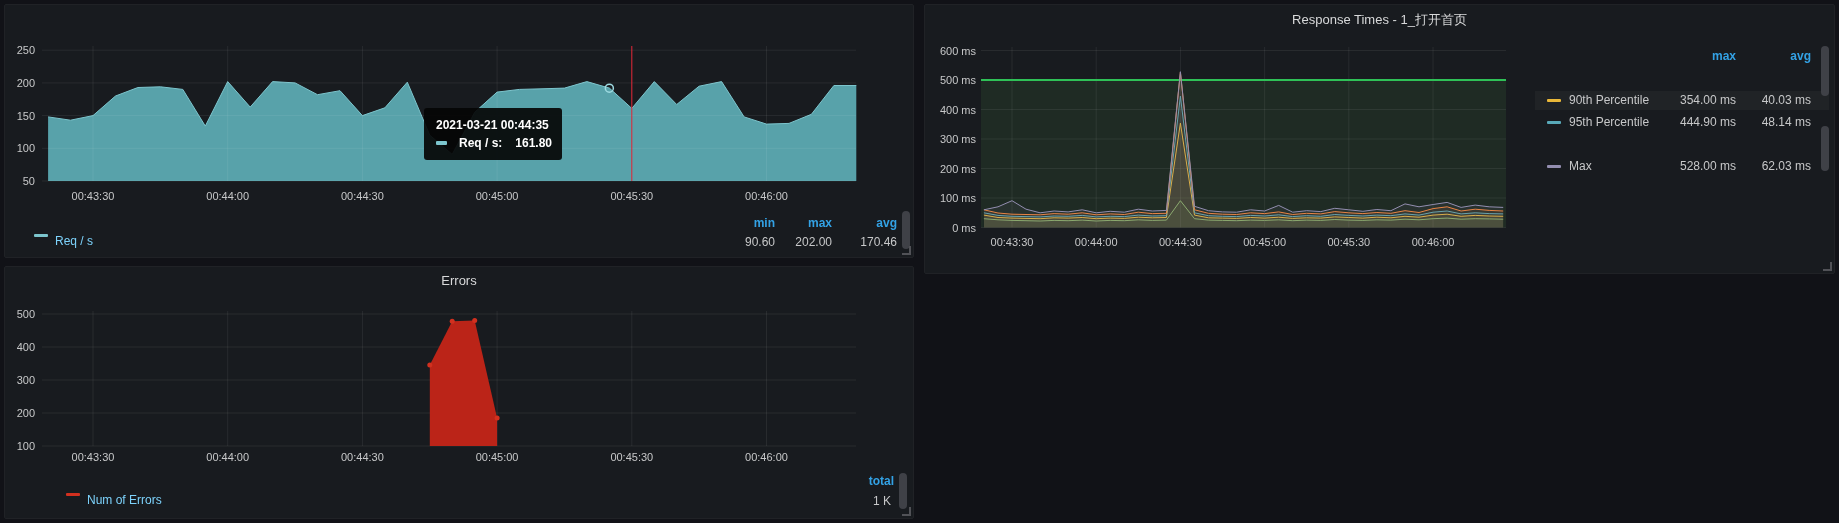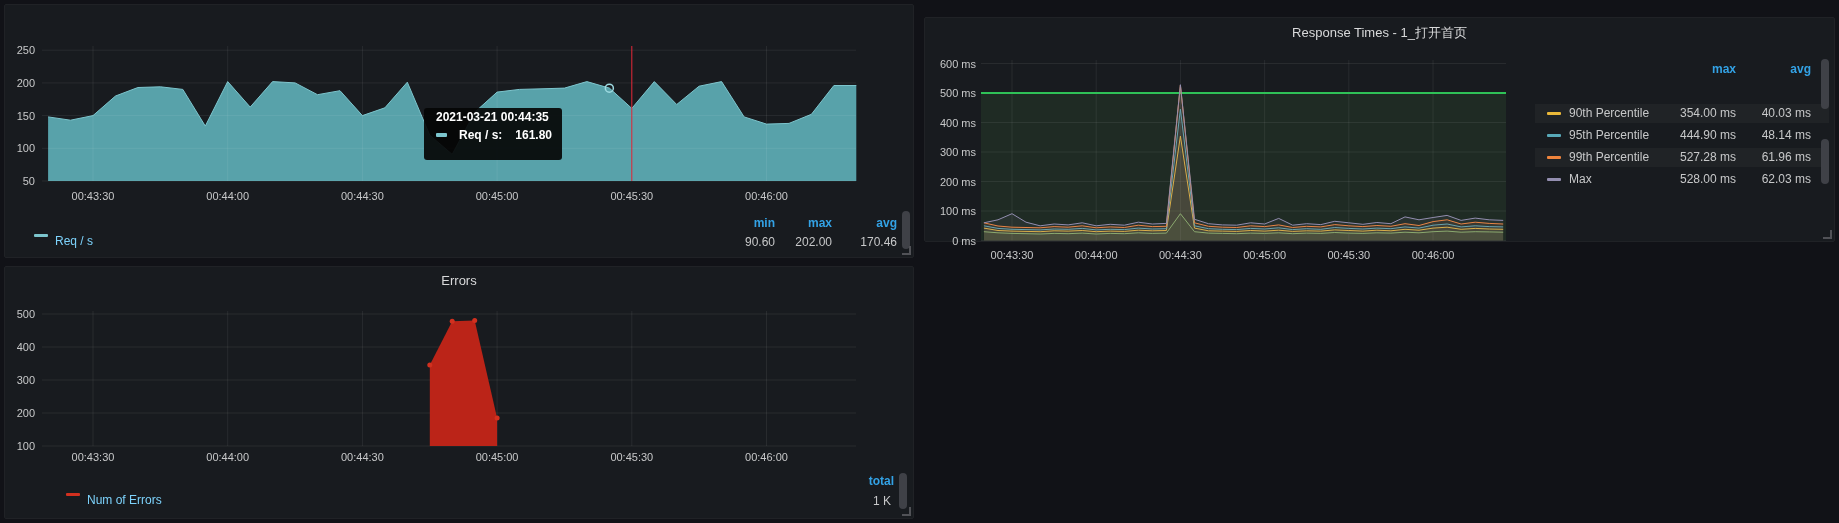--- a/index.html
+++ b/index.html
@@ -7,21 +7,21 @@
     width:1839px;height:523px;position:relative;overflow:hidden;
     background:#111217;
     font-family:"Liberation Sans", sans-serif;
     -webkit-font-smoothing:antialiased;
   }
   .panel{
     position:absolute;background:#181b1f;border:1px solid #202226;border-radius:2px;
     box-sizing:border-box;
   }
   #panel-tp{left:4px;top:4px;width:910px;height:254px;}
-  #panel-rt{left:924px;top:17px;width:911px;height:225px;padding-left:39px;}
+  #panel-rt{left:924px;top:4px;width:911px;height:270px;padding-left:39px;}
   #panel-er{left:4px;top:266px;width:910px;height:253px;}
   .panel-title{
     position:absolute;top:6px;left:0;right:0;text-align:center;
     color:#d8d9da;font-size:13px;font-weight:500;cursor:move;
   }
   .chart-svg{position:absolute;left:0;top:0;}
   
   .dash{display:inline-block;width:14px;height:3px;border-radius:1px;vertical-align:middle;}
   .series-toggle{position:absolute;display:flex;align-items:flex-start;gap:7px;
     color:#7dd3fc;font-size:12px;cursor:pointer;}
@@ -30,21 +30,21 @@
   
   .rt-row{position:absolute;left:610px;width:294px;height:19px;}
   .rt-row.stripe{background:rgba(255,255,255,0.035);}
   .rt-row .dash{position:absolute;left:12px;top:8px;}
   .rt-label{position:absolute;left:34px;top:2px;color:#c7c8c9;font-size:12px;cursor:pointer;}
   .rt-max{position:absolute;left:121px;top:2px;width:80px;text-align:right;color:#c7c8c9;font-size:12px;}
   .rt-avg{position:absolute;left:196px;top:2px;width:80px;text-align:right;color:#c7c8c9;font-size:12px;}
   
   #tp-tooltip{
     position:absolute;left:419px;top:103px;width:138px;height:52px;box-sizing:border-box;
-    background:rgba(5,5,5,0.92);border-radius:3px;padding:0 10px 6px 12px;
+    background:rgba(5,5,5,0.92);border-radius:3px;padding:8px 10px 6px 12px;
     color:#ffffff;font-size:12px;font-weight:700;line-height:18px;white-space:nowrap;
   }
   #tp-tooltip .tt-row{display:flex;align-items:center;gap:12px;}
   #tp-tooltip .tt-val{margin-left:auto;}
   .scroll-thumb{position:absolute;width:8px;border-radius:4px;background:#3f4147;cursor:pointer;}
   .corner{position:absolute;right:2px;bottom:2px;width:7px;height:7px;
     border-right:2px solid #515257;border-bottom:2px solid #515257;cursor:nwse-resize;}
 </style>
 </head>
 <body>
@@ -153,26 +153,20 @@
     <span class="rt-label">90th Percentile</span>
     <span class="rt-max">354.00 ms</span>
     <span class="rt-avg">40.03 ms</span>
   </div>
   <div class="rt-row" style="top:108px;">
     <span class="dash" id="rt-dash-2" style="background: rgb(88, 169, 184);"></span>
     <span class="rt-label">95th Percentile</span>
     <span class="rt-max">444.90 ms</span>
     <span class="rt-avg">48.14 ms</span>
   </div>
-  <div class="rt-row stripe" style="top:130px;">
-    <span class="dash" id="rt-dash-3" style="background: rgb(239, 132, 60);"></span>
-    <span class="rt-label">99th Percentile</span>
-    <span class="rt-max">527.28 ms</span>
-    <span class="rt-avg">61.96 ms</span>
-  </div>
   <div class="rt-row" style="top:152px;">
     <span class="dash" id="rt-dash-4" style="background: rgb(147, 142, 176);"></span>
     <span class="rt-label">Max</span>
     <span class="rt-max">528.00 ms</span>
     <span class="rt-avg">62.03 ms</span>
   </div>
 
   <div class="scroll-thumb" style="left:896px;top:41px;height:50px;"></div>
   <div class="scroll-thumb" style="left:896px;top:121px;height:45px;"></div>
   <div class="corner"></div>

